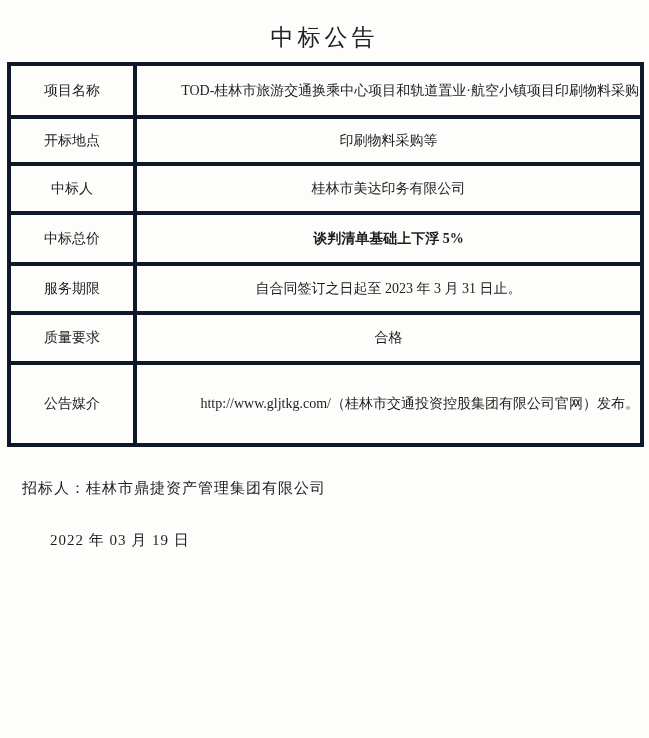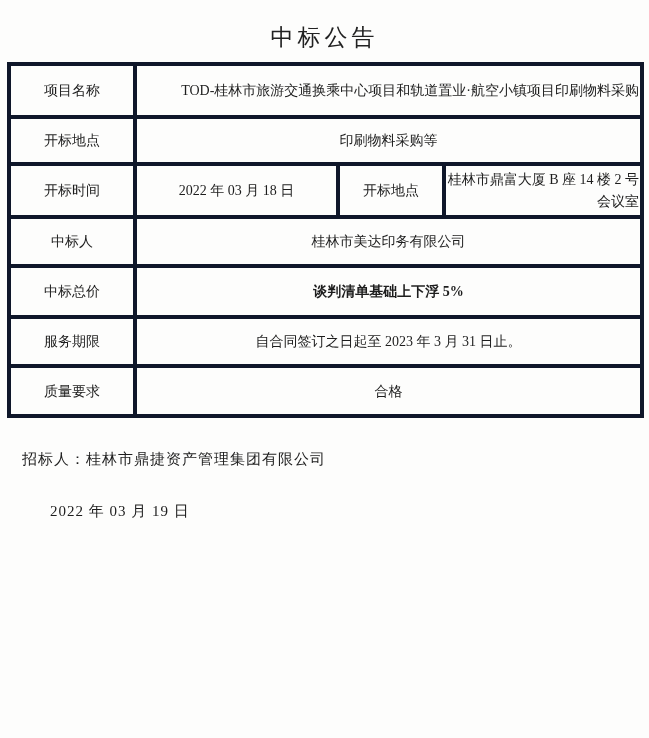--- a/index.html
+++ b/index.html
@@ -69,42 +69,40 @@
     </colgroup>
     <tbody>
       <tr style="height:53px">
         <td class="lbl">项目名称</td>
         <td class="left" colspan="3">TOD-桂林市旅游交通换乘中心项目和轨道置业·航空小镇项目印刷物料采购</td>
       </tr>
       <tr style="height:47px">
         <td class="lbl">开标地点</td>
         <td class="center" colspan="3">印刷物料采购等</td>
       </tr>
-      <tr style="height:53px">
-        <td class="lbl">开标时间</td>
-        <td class="center">2022 年 03 月 18 日</td>
-        <td class="lbl">开标地点</td>
-        <td class="left">桂林市鼎富大厦 B 座 14 楼 2 号会议室</td>
-      </tr>
       <tr style="height:49px">
         <td class="lbl">中标人</td>
         <td class="center" colspan="3">桂林市美达印务有限公司</td>
       </tr>
       <tr style="height:51px">
         <td class="lbl">中标总价</td>
         <td class="center bold" colspan="3">谈判清单基础上下浮 5%</td>
       </tr>
       <tr style="height:49px">
         <td class="lbl">服务期限</td>
         <td class="center" colspan="3">自合同签订之日起至 2023 年 3 月 31 日止。</td>
       </tr>
       <tr style="height:50px">
         <td class="lbl">质量要求</td>
         <td class="center" colspan="3">合格</td>
       </tr>
+      <tr style="height:82px">
+        <td class="lbl">公告媒介</td>
+        <td class="left" colspan="3">http://www.gljtkg.com/（桂林市交通投资控股集团有限公司官网）发布。</td>
+      </tr>
     </tbody>
   </table>
 
   <div class="footer-line-1">招标人：桂林市鼎捷资产管理集团有限公司</div>
 
   <div class="footer-line-2">2022 年 03 月 19 日</div>
 
 </div>
 
 </body></html>

